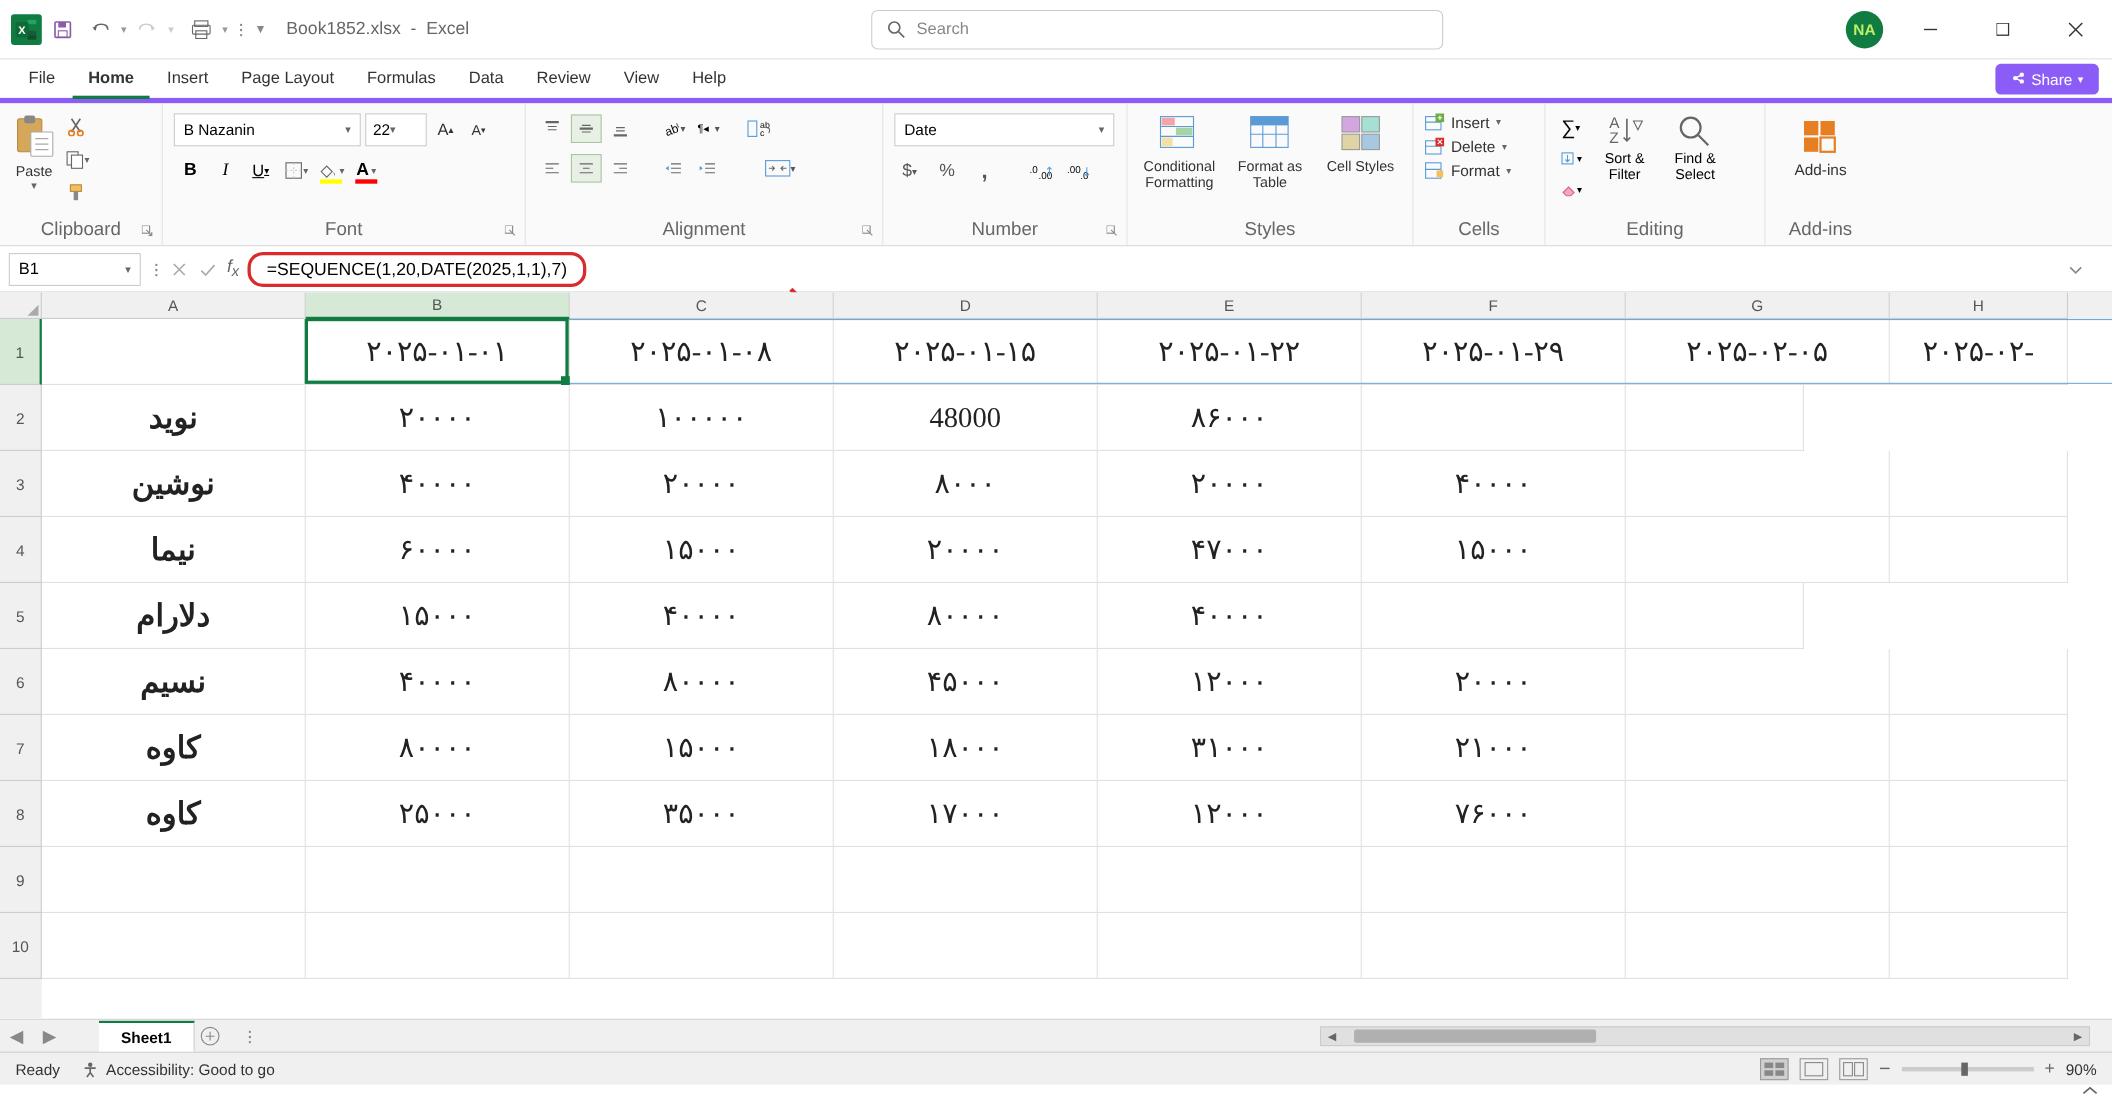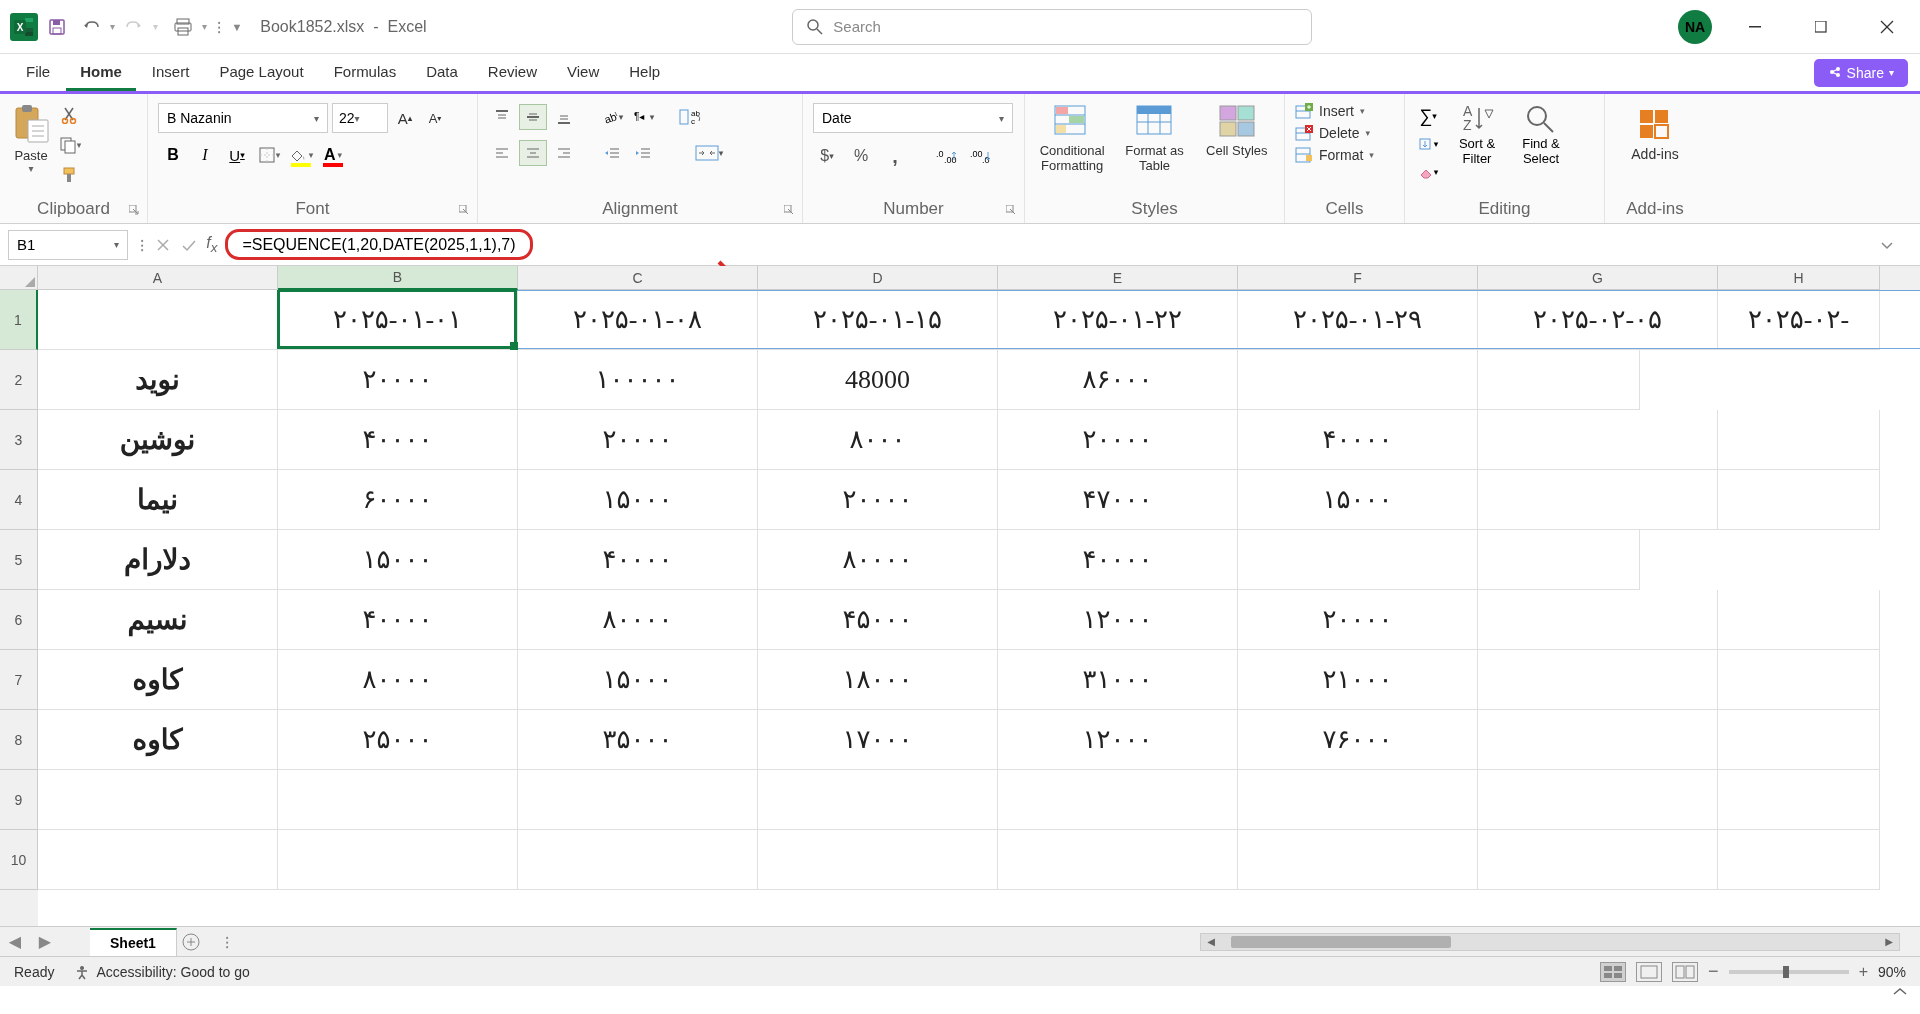--- a/index.html
+++ b/index.html
@@ -9,25 +9,25 @@
     .titlebar { height: 54px; background: #fff; display: flex; align-items: center; padding: 0 10px; border-bottom: 1px solid #e0e0e0; }
     .tb-left { display: flex; align-items: center; gap: 4px; }
     .excel-icon { width: 28px; height: 28px; background: #107c41; border-radius: 3px; position: relative; display: flex; align-items: center; justify-content: center; color: white; font-weight: bold; font-size: 16px; }
     .qa-btn { width: 30px; height: 30px; display: flex; align-items: center; justify-content: center; color: #666; border-radius: 4px; cursor: pointer; }
     .title-text { margin-left: 14px; font-size: 16px; color: #666; }
     .tb-center { flex: 1; display: flex; justify-content: center; }
     .search-box { width: 520px; height: 36px; border: 1px solid #ccc; border-radius: 6px; display: flex; align-items: center; padding: 0 14px; background: #fff; }
     .search-icon-sm { margin-right: 10px; color: #666; }
     .search-text { color: #888; font-size: 15px; }
     .tb-right { display: flex; align-items: center; gap: 20px; }
-    .user-avatar { width: 34px; height: 34px; border-radius: 50%; background: #107c41; color: #000000; display: flex; align-items: center; justify-content: center; font-size: 14px; font-weight: bold; }
+    .user-avatar { width: 34px; height: 34px; border-radius: 50%; background: #107c41; color: #bef264; display: flex; align-items: center; justify-content: center; font-size: 14px; font-weight: bold; }
     .win-btn { width: 46px; height: 30px; display: flex; align-items: center; justify-content: center; color: #333; cursor: pointer; }
     
     
-    .ribbon-tabs { height: 40px; display: flex; align-items: center; padding: 0 12px; gap: 2px; border-bottom: 3px solid #8b5cf6; }
+    .ribbon-tabs { height: 40px; display: flex; align-items: center; padding: 0 12px; gap: 2px; border-bottom: 5px solid #8b5cf6; }
     .tab { padding: 8px 14px; font-size: 15px; color: #333; cursor: pointer; border-bottom: 3px solid transparent; }
     .tab.active { border-bottom-color: #107c41; font-weight: 600; }
     .share-btn { margin-left: auto; background: #8b5cf6; color: white; padding: 6px 14px; border-radius: 5px; font-size: 14px; display: flex; align-items: center; gap: 5px; cursor: pointer; }
     
     
     .ribbon { height: 130px; display: flex; border-bottom: 1px solid #d0d0d0; background: #fafafa; }
     .ribbon-group { border-right: 1px solid #e4e4e4; padding: 4px 10px; display: flex; flex-direction: column; position: relative; }
     .group-label { position: absolute; bottom: 4px; left: 0; right: 0; text-align: center; color: #666; font-size: 17px; }
     .group-content { flex: 1; display: flex; align-items: flex-start; gap: 6px; }
     

